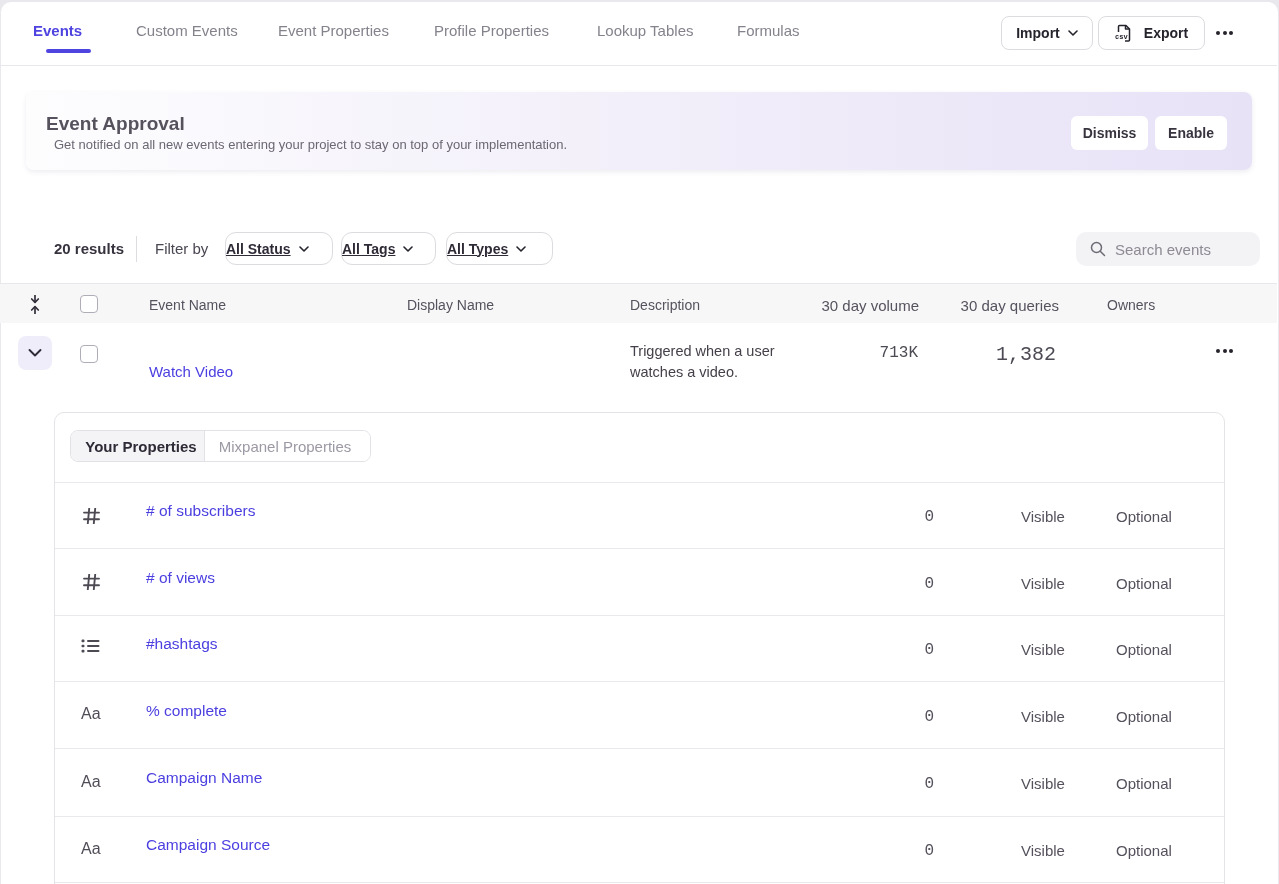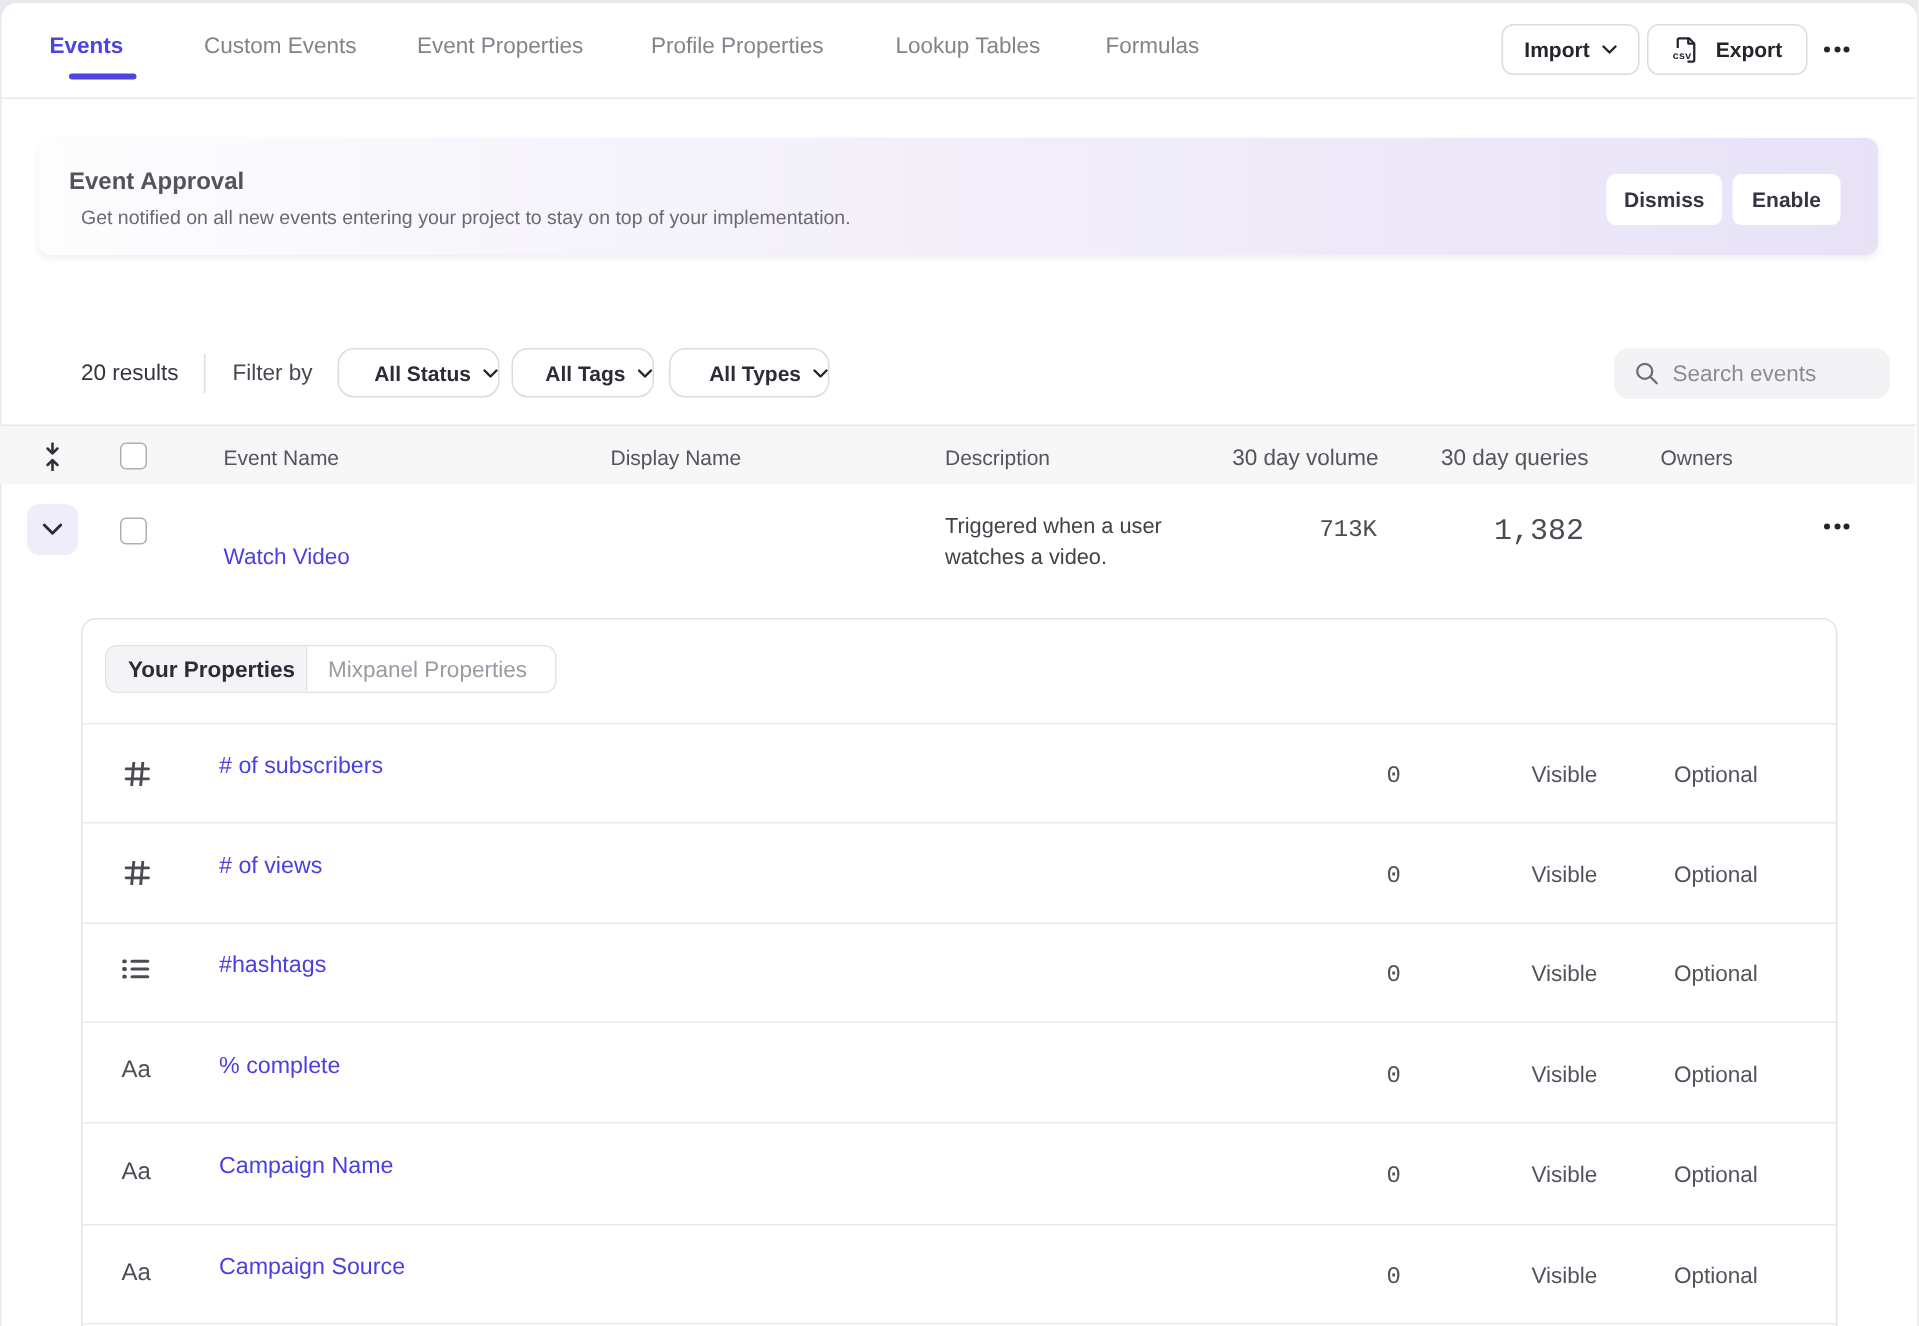--- a/index.html
+++ b/index.html
@@ -8,24 +8,24 @@
   .card { position:absolute; left:1px; top:2px; width:1277px; height:900px; background:#fff; border-radius:10px 10px 0 0; }
   .abs { position:absolute; }
   .tab { font-size:15px; font-weight:500; color:#85828c; }
   .tab.active { color:#4f44e0; font-weight:600; }
   .underline { position:absolute; left:46px; top:49px; width:45px; height:3.5px; background:#4f44e0; border-radius:2px; }
   .topborder { position:absolute; left:0; top:65px; width:1277px; height:1px; background:#e8e7eb; }
   .btn { position:absolute; background:#fff; border:1px solid #dcdbe0; border-radius:8px; display:flex; align-items:center; justify-content:center; color:#26232c; font-weight:600; font-size:14px; }
   .banner { position:absolute; left:26px; top:92px; width:1226px; height:78px; border-radius:8px;
     background:linear-gradient(90deg, #fdfdfe 0%, #f3f0fa 45%, #e8e2f7 100%);
     box-shadow:0 2px 5px rgba(80,70,120,0.10); }
-  .banner .title { position:absolute; left:20px; top:21px; font-size:16px; font-weight:700; color:#56525d; }
+  .banner .title { position:absolute; left:20px; top:21px; font-size:19px; font-weight:700; color:#56525d; }
   .banner .desc { position:absolute; left:28px; top:45px; font-size:13px; color:#6b6773; }
   .bbtn { position:absolute; top:24px; height:34px; background:#fff; border-radius:6px; display:flex; align-items:center; justify-content:center; font-size:14px; font-weight:600; color:#38343f; }
-  .fdrop { position:absolute; top:232px; height:33px; border:1px solid #dcdbe0; border-radius:11px; background:#fff; display:flex; align-items:center; justify-content:flex-end; gap:8px; font-size:14px; font-weight:600; color:#2e2a36; }
+  .fdrop { position:absolute; top:232px; height:33px; border:1px solid #dcdbe0; border-radius:11px; background:#fff; display:flex; align-items:center; justify-content:flex-start; gap:8px; font-size:14px; font-weight:600; color:#2e2a36;text-decoration:underline; }
   .search { position:absolute; left:1076px; top:232px; width:184px; height:34px; background:#f3f2f5; border-radius:10px; display:flex; align-items:center; }
   .thead { position:absolute; left:0; top:283px; width:1277px; height:40px; background:#f7f7f8; border-top:1px solid #e8e7eb; }
   .hlabel { position:absolute; top:297px; font-size:14px; font-weight:500; color:#56525e; }
   .checkbox { position:absolute; width:18px; height:18px; border:1.5px solid #b0adb7; border-radius:4px; background:#fff; }
   .link { color:#4b3fe0; }
   .mono { font-family:"Liberation Mono", monospace; }
   .dots { display:flex; gap:2.5px; align-items:center; }
   .dots i { width:4px; height:4px; border-radius:50%; background:#26232c; }
   .panel { position:absolute; left:54px; top:412px; width:1171px; height:490px; background:#fff; border:1px solid #e4e3e7; border-radius:10px; }
   .seg { position:absolute; left:15px; top:17px; height:32px; border:1px solid #e2e1e6; border-radius:8px; display:flex; overflow:hidden; }
@@ -69,21 +69,21 @@
     <i></i>
   </div>
 
 <div class="banner">
   <div class="title">Event Approval</div>
   <div class="desc">Get notified on all new events entering your project to stay on top of your implementation.</div>
   <div class="bbtn" style="left:1045px; width:77px;">Dismiss</div>
   <div class="bbtn" style="left:1129px; width:72px;">Enable</div>
 </div>
 
-<div class="abs" style="left:54px; top:240px; font-size:15px; font-weight:400; color:#37333e;">20 results</div>
+<div class="abs" style="left:54px; top:240px; font-size:15px; font-weight:700; color:#37333e;">20 results</div>
 <div class="abs" style="left:136px; top:236px; width:1px; height:26px; background:#dddce1;"></div>
 <div class="abs" style="left:155px; top:240px; font-size:15px; font-weight:500; color:#4a4652;">Filter by</div>
 <div class="fdrop" style="left:225px; width:108px;">All Status
   <svg width="10" height="6" viewBox="0 0 10 6">
       <path d="M1 1 L5 5 L9 1" fill="none" stroke="#26232c" stroke-width="1.6" stroke-linecap="round" stroke-linejoin="round"></path>
     </svg>
 </div>
 <div class="fdrop" style="left:341px; width:95px;">All Tags
   <svg width="10" height="6" viewBox="0 0 10 6">
       <path d="M1 1 L5 5 L9 1" fill="none" stroke="#26232c" stroke-width="1.6" stroke-linecap="round" stroke-linejoin="round"></path>

